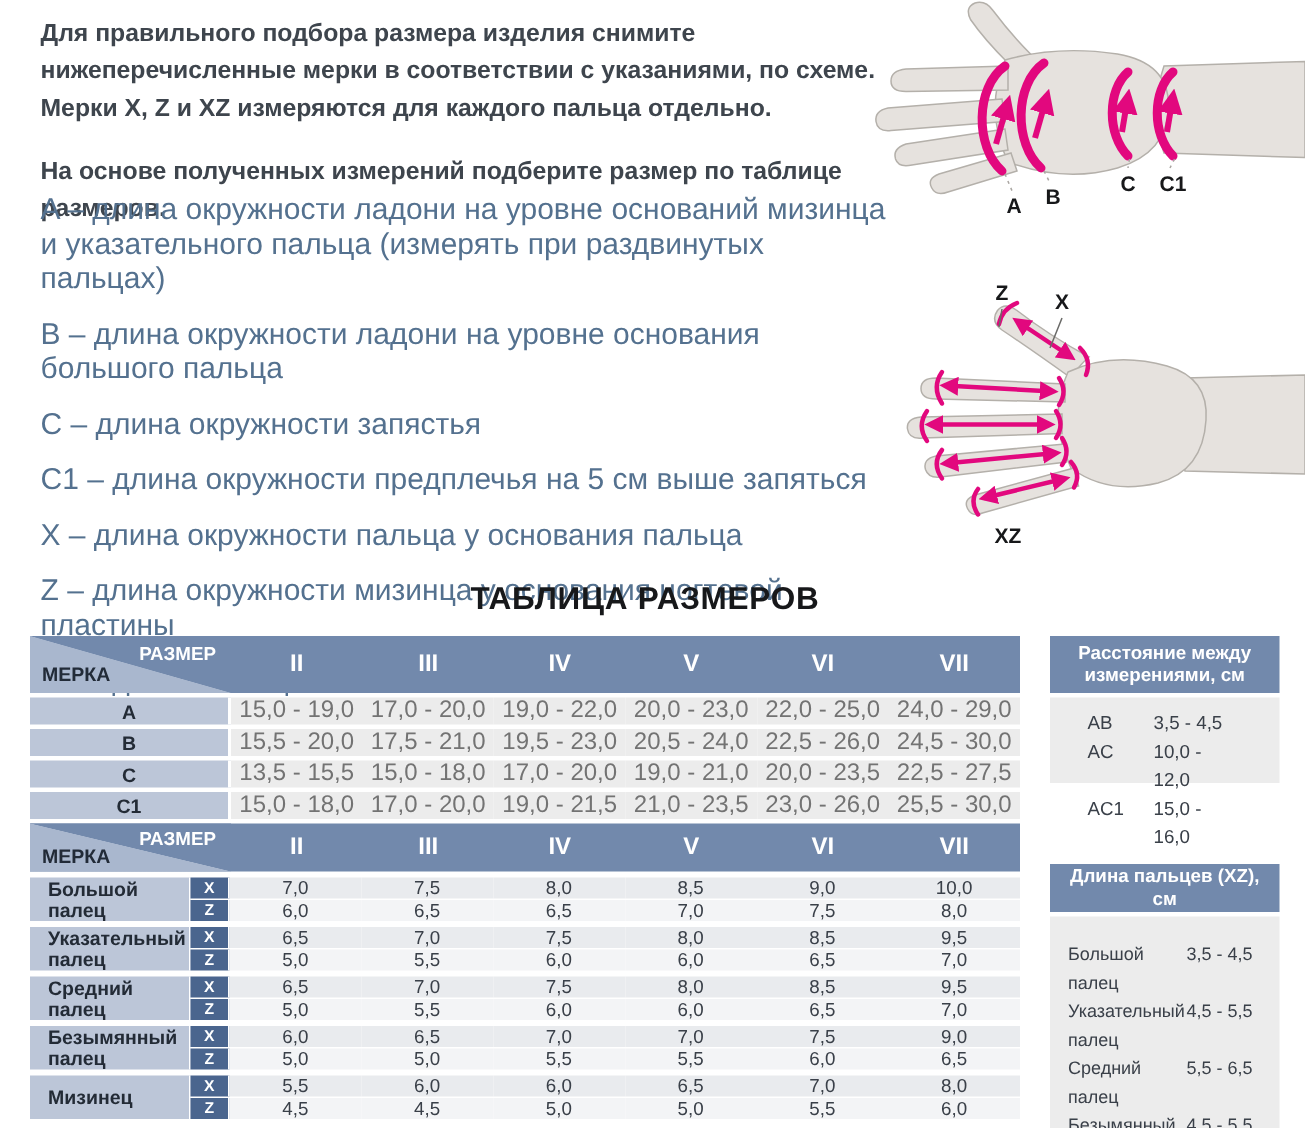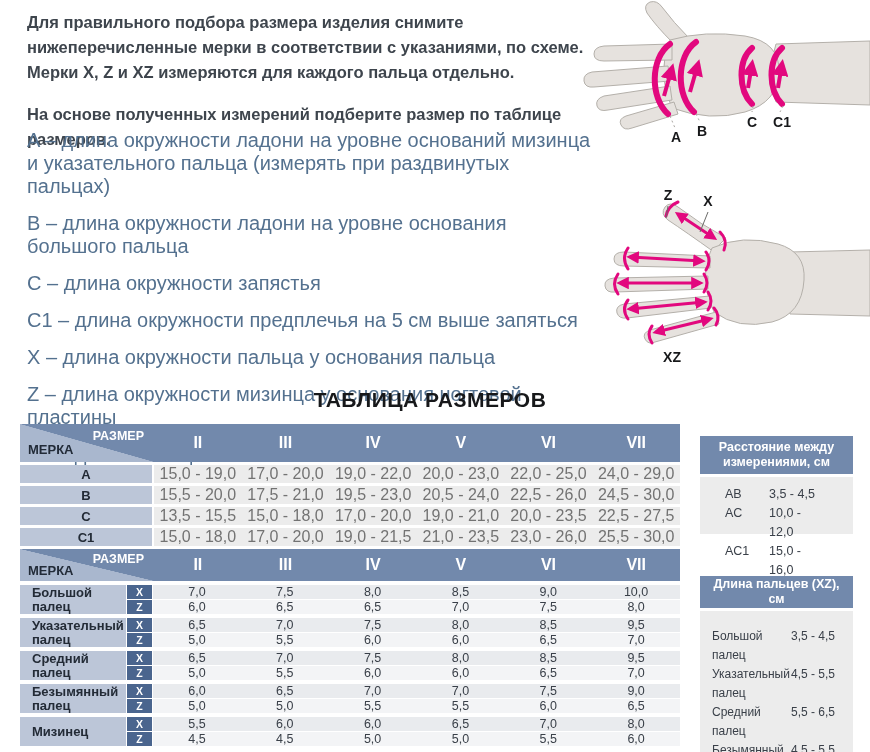--- a/index.html
+++ b/index.html
@@ -48,21 +48,21 @@
             display:flex;align-items:center;padding-left:12px;font-size:13px;font-weight:bold;
             color:#232B36;line-height:14px;box-sizing:border-box;}
   .t2-badge{border-right:1px solid #fff;background:#4A658E;display:flex;align-items:center;
             justify-content:center;color:#fff;font-size:10.5px;font-weight:bold;box-sizing:border-box;}
   .bx{grid-row:1;grid-column:2;} .bz{grid-row:2;grid-column:2;}
   .t2-cell{display:flex;align-items:center;justify-content:center;font-size:12.5px;color:#3A4049;}
   .rx{grid-row:1;background:#E9EBEE;} .rz{grid-row:2;background:#F3F4F6;}
 
   
   .panel{position:absolute;left:700px;width:153px;}
-  #panel1{top:436px;} #panel2{top:576px;}
+  #panel1{top:424px;} #panel2{top:576px;}
   .panel-h{background:#7289AC;color:#fff;font-weight:bold;font-size:12.5px;line-height:15px;
            text-align:center;display:flex;align-items:center;justify-content:center;
            box-sizing:border-box;padding:2px 6px;}
   #panel1 .panel-h{height:38px;} #panel2 .panel-h{height:32px;}
   .panel-b{background:#ECECEC;margin-top:3px;box-sizing:border-box;}
   #panel1 .panel-b{height:57px;padding:8px 25px;}
   #panel2 .panel-b{height:162px;padding:16px 12px;display:flex;flex-direction:column;
                    justify-content:space-between;}
   .p-row{display:flex;color:#3A4049;font-size:12.5px;line-height:19px;}
   #panel1 .p-label{width:44px;}

